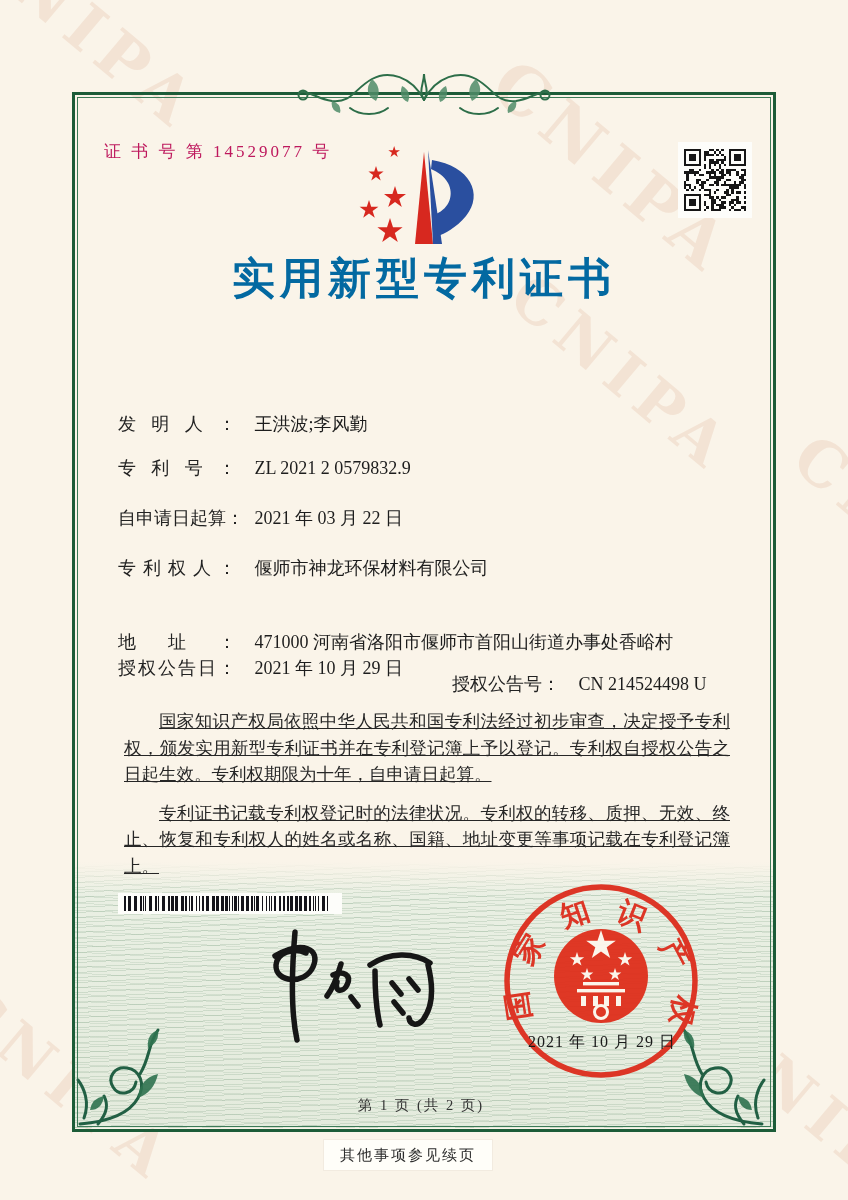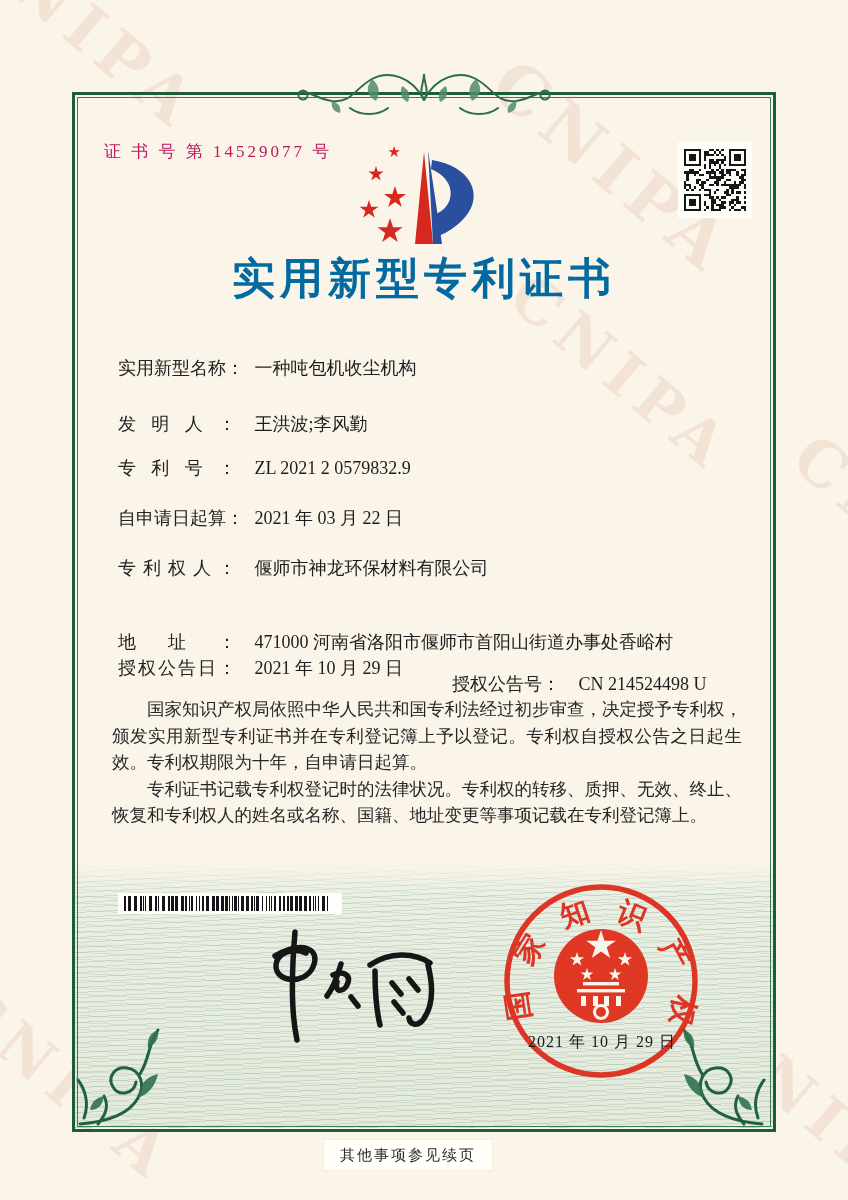--- a/index.html
+++ b/index.html
@@ -59,21 +59,21 @@
     color:#222;
   }
   .f-value{margin-left:14px; color:#1d1d1d;}
   .pair2{position:absolute; left:334px; top:16px; white-space:nowrap;}
   .f-label2{display:inline-block; color:#222;}
   
   .body-text{
     position:absolute; z-index:6; left:112px; top:696px; width:630px;
     font-size:17.5px; line-height:26.5px; color:#262626; text-align:justify;
   }
-  .body-text p{margin:0; text-indent:2em;}
+  .body-text p{margin:12px; text-indent:2em;text-decoration:underline;}
   
   .barcode{
     position:absolute; z-index:7; left:118px; top:893px;
     background:#fdfdfa; padding:3px 6px;
   }
   .bars{display:flex; align-items:stretch; height:15px; width:212px; overflow:hidden;}
   .bars span{display:block; background:#14141a; height:100%;}
   .signer{position:absolute; z-index:7; left:121px; top:964px; font-size:19px; letter-spacing:5px; color:#1c1c1c;}
   .signer .name{margin-top:16px;}
   .signature{position:absolute; z-index:7; left:233px; top:912px;}
@@ -476,24 +476,20 @@
         <rect x="18" y="24" width="1" height="1" fill="#161616"></rect>
         <rect x="20" y="24" width="1" height="1" fill="#161616"></rect>
         <rect x="21" y="24" width="1" height="1" fill="#161616"></rect>
         <rect x="22" y="24" width="1" height="1" fill="#161616"></rect>
         <rect x="24" y="24" width="1" height="1" fill="#161616"></rect>
       </svg>
   </div>
 
   <div class="title">实用新型专利证书</div>
 
-  <div class="field-row" style="top:356px;">
-    <span class="f-label">实用新型名称：</span>
-    <span class="f-value">一种吨包机收尘机构</span>
-  </div>
   <div class="field-row" style="top:412px;">
     <span class="f-label">发明人：</span>
     <span class="f-value">王洪波;李风勤</span>
   </div>
   <div class="field-row" style="top:456px;">
     <span class="f-label">专利号：</span>
     <span class="f-value">ZL 2021 2 0579832.9</span>
   </div>
   <div class="field-row" style="top:506px;">
     <span class="f-label">自申请日起算：</span>
@@ -614,15 +610,16 @@
       <rect x="80" y="113" width="48" height="3.4" fill="#fdf6ec"></rect>
       <rect x="84" y="120" width="5" height="10" fill="#fdf6ec"></rect>
       <rect x="96" y="120" width="5" height="10" fill="#fdf6ec"></rect>
       <rect x="107" y="120" width="5" height="10" fill="#fdf6ec"></rect>
       <rect x="119" y="120" width="5" height="10" fill="#fdf6ec"></rect>
       <circle cx="104" cy="136" r="6.5" fill="none" stroke="#fdf6ec" stroke-width="3"></circle>
     </g>
   </svg>
   <div class="seal-date">2021 年 10 月 29 日</div>
 
+  <div class="page-info">第 1 页 (共 2 页)</div>
   <div class="footer-note">其他事项参见续页</div>
 
 </div>
 
 </body></html>

